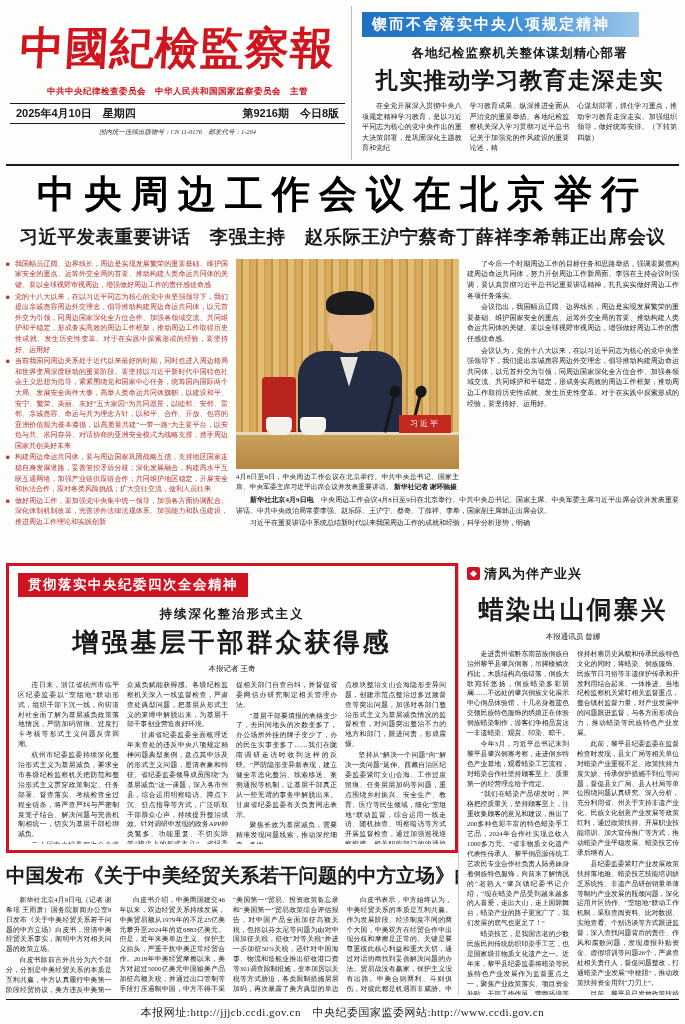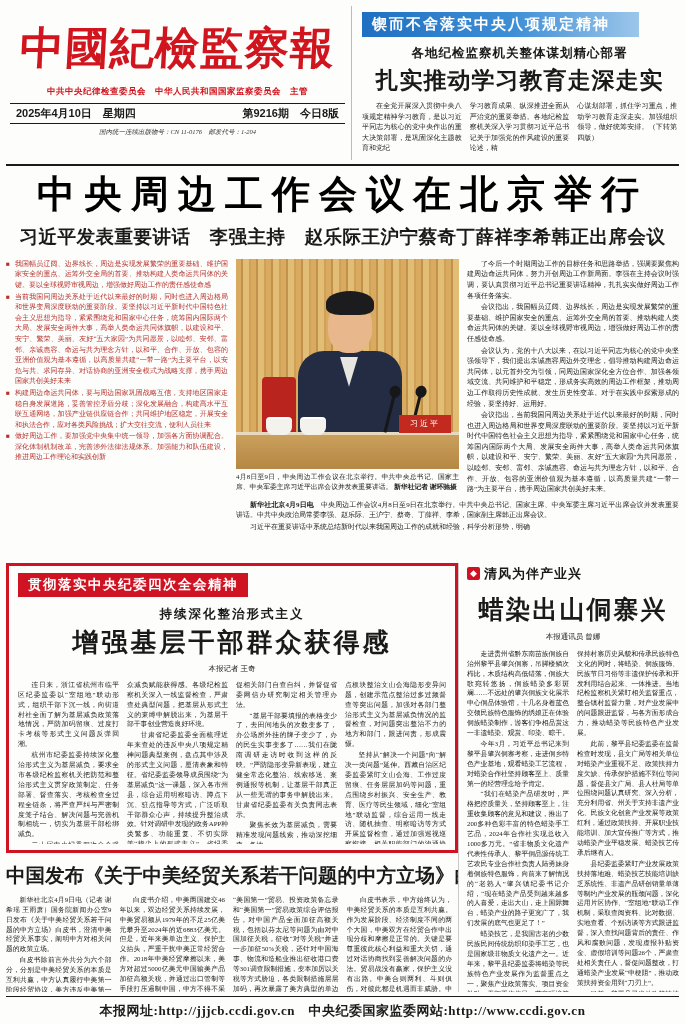--- a/index.html
+++ b/index.html
@@ -109,21 +109,21 @@
   .qf-kicker { display:flex; align-items:center; gap:4px; font-size:13px; font-weight:900; letter-spacing:1px; }
   .qf-icon { width:13px; height:13px; background:#cf1322; border-radius:2px; position:relative; flex:0 0 auto; }
   .qf-icon::before { content:""; position:absolute; left:3px; top:3px; width:7px; height:7px; background:#fff; clip-path:polygon(50% 0,100% 50%,50% 100%,0 50%); }
   .qf-headline { text-align:center; font-size:25px; font-weight:900; margin-top:10px; letter-spacing:2px; white-space:nowrap; }
   .qf-byline { text-align:center; font-size:7.5px; margin-top:6px; }
   .qf-cols { display:flex; gap:8px; margin-top:7px; flex:1; overflow:hidden; }
   .qf-col { flex:1; font-size:6.8px; line-height:9.9px; text-align:justify; overflow:hidden; }
   .qf-col p { margin-bottom:1px; }
 
   
-  .footer { border-top:1.5px solid #1a1a1a; margin-top:4px; padding:5px 0 4px 0; text-align:center; font-size:13px; font-weight:bold; letter-spacing:.5px; }
+  .footer { border-top:1.5px solid #1a1a1a; margin-top:4px; padding:5px 0 4px 0; text-align:center; font-size:11px; font-weight:normal; letter-spacing:.5px; }
 </style>
 </head>
 <body>
 
 <div class="page">
 
   <div class="header">
     <div class="masthead">
       <div class="masthead-title">中國紀檢監察報</div>
       <div class="masthead-supervisor">中共中央纪律检查委员会　中华人民共和国国家监察委员会　主管</div>
@@ -147,20 +147,21 @@
   </div>
 
   <div class="main-headline-wrap">
     <div class="main-headline">中央周边工作会议在北京举行</div>
     <div class="main-subheadline">习近平发表重要讲话　李强主持　赵乐际王沪宁蔡奇丁薛祥李希韩正出席会议</div>
   </div>
 
   <div class="main-row">
     <div class="bullets-col">
       <div class="bullet-item">我国幅员辽阔、边界线长，周边是实现发展繁荣的重要基础、维护国家安全的重点、运筹外交全局的首要、推动构建人类命运共同体的关键。要以全球视野审视周边，增强做好周边工作的责任感使命感</div>
+      <div class="bullet-item">党的十八大以来，在以习近平同志为核心的党中央坚强领导下，我们提出亲诚惠容周边外交理念，倡导推动构建周边命运共同体，以元首外交为引领，同周边国家深化全方位合作、加强各领域交流、共同维护和平稳定，形成务实高效的周边工作框架，推动周边工作取得历史性成就、发生历史性变革。对于在实践中探索形成的经验，要坚持好、运用好</div>
       <div class="bullet-item">当前我国同周边关系处于近代以来最好的时期，同时也进入周边格局和世界变局深度联动的重要阶段。要坚持以习近平新时代中国特色社会主义思想为指导，紧紧围绕党和国家中心任务，统筹国内国际两个大局、发展安全两件大事，高举人类命运共同体旗帜，以建设和平、安宁、繁荣、美丽、友好“五大家园”为共同愿景，以睦邻、安邻、富邻、亲诚惠容、命运与共为理念方针，以和平、合作、开放、包容的亚洲价值观为基本遵循，以高质量共建“一带一路”为主要平台，以安危与共、求同存异、对话协商的亚洲安全模式为战略支撑，携手周边国家共创美好未来</div>
       <div class="bullet-item">构建周边命运共同体，要与周边国家巩固战略互信，支持地区国家走稳自身发展道路，妥善管控矛盾分歧；深化发展融合，构建高水平互联互通网络，加强产业链供应链合作；共同维护地区稳定，开展安全和执法合作，应对各类风险挑战；扩大交往交流，便利人员往来</div>
       <div class="bullet-item">做好周边工作，要加强党中央集中统一领导，加强各方面协调配合。深化体制机制改革，完善涉外法律法规体系。加强能力和队伍建设，推进周边工作理论和实践创新</div>
     </div>
 
     <div class="main-right">
       <div class="main-right-top">
         <div class="photo-wrap">
           <div class="photo">
             <div class="ph-chair"></div>
@@ -178,21 +179,20 @@
           </div>
           <div class="photo-caption">
             <span>4月8日至9日，中央周边工作会议在北京举行。中共中央总书记、国家主席、中央军委主席习近平出席会议并发表重要讲话。</span>
             <span class="photo-credit">新华社记者 谢环驰摄</span>
           </div>
         </div>
         <div class="main-col-right">
           <p class="indent">了今后一个时期周边工作的目标任务和思路举措，强调要聚焦构建周边命运共同体，努力开创周边工作新局面。李强在主持会议时强调，要认真贯彻习近平总书记重要讲话精神，扎扎实实做好周边工作各项任务落实。</p>
           <p class="indent">会议指出，我国幅员辽阔、边界线长，周边是实现发展繁荣的重要基础、维护国家安全的重点、运筹外交全局的首要、推动构建人类命运共同体的关键。要以全球视野审视周边，增强做好周边工作的责任感使命感。</p>
           <p class="indent">会议认为，党的十八大以来，在以习近平同志为核心的党中央坚强领导下，我们提出亲诚惠容周边外交理念，倡导推动构建周边命运共同体，以元首外交为引领，同周边国家深化全方位合作、加强各领域交流、共同维护和平稳定，形成务实高效的周边工作框架，推动周边工作取得历史性成就、发生历史性变革。对于在实践中探索形成的经验，要坚持好、运用好。</p>
-          <p class="indent">会议指出，当前我国同周边关系处于近代以来最好的时期，同时也进入周边格局和世界变局深度联动的重要阶段。要坚持以习近平新时代中国特色社会主义思想为指导，紧紧围绕党和国家中心任务，统筹国内国际两个大局、发展安全两件大事，高举人类命运共同体旗帜，以建设和平、安宁、繁荣、美丽、友好“五大家园”为共同愿景，以睦邻、安邻、富邻、亲诚惠容、命运与共为理念方针，以和平、合作、开放、包容的亚洲价值观为基本遵循，以高质量共建“一带一路”为主要平台，携手周边国家共创美好未来。</p>
         </div>
       </div>
       <div class="below-photo">
         <p class="indent"><span class="xinhua-lead">新华社北京4月9日电</span>　<span>中央周边工作会议4月8日至9日在北京举行。中共中央总书记、国家主席、中央军委主席习近平出席会议并发表重要讲话。中共中央政治局常委李强、赵乐际、王沪宁、蔡奇、丁薛祥、李希，国家副主席韩正出席会议。</span></p>
         <p class="indent">习近平在重要讲话中系统总结新时代以来我国周边工作的成就和经验，科学分析形势，明确</p>
       </div>
     </div>
   </div>
 
   <div class="bottom">

